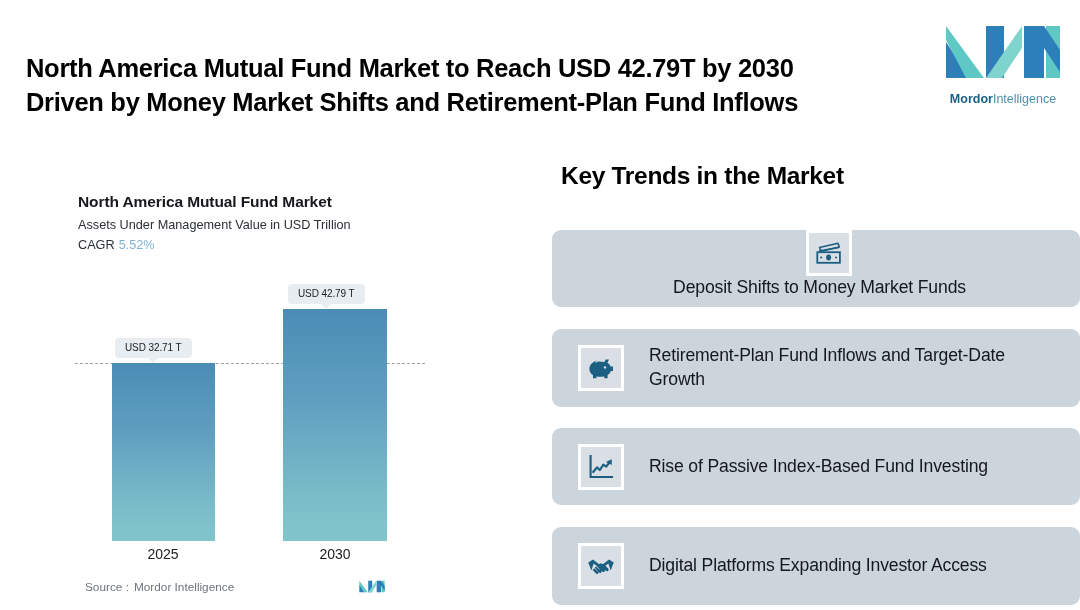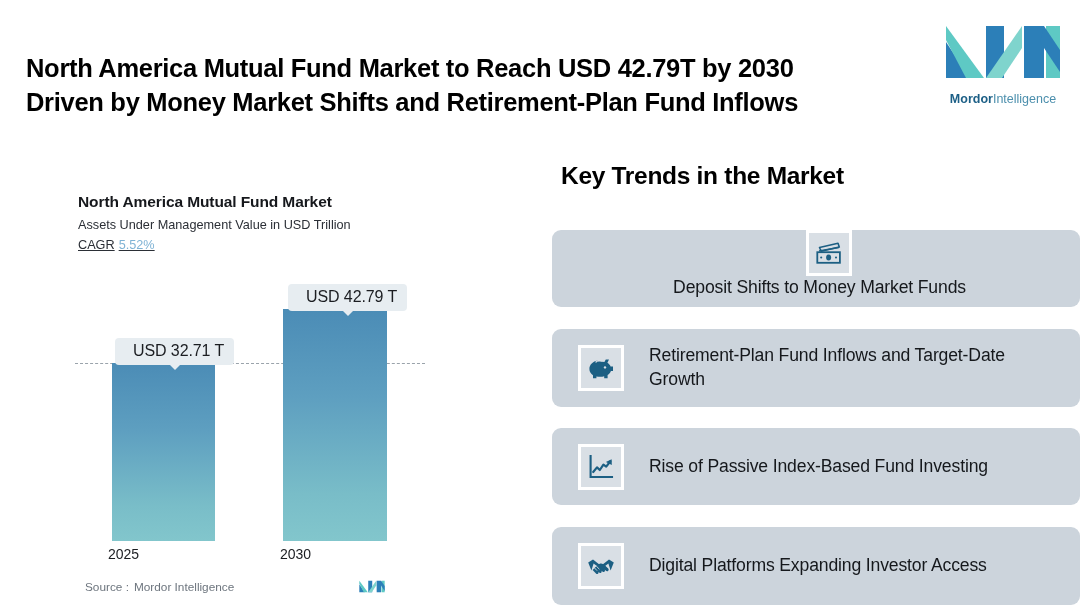--- a/index.html
+++ b/index.html
@@ -75,21 +75,20 @@
     top: 68px;
     font-size: 12.7px;
     color: #2b2f36;
   }
   #chart-cagr {
     position: absolute;
     left: 78px;
     top: 88px;
     font-size: 12.7px;
     color: #2b2f36;
-    text-decoration: underline;
   }
   #chart-cagr .cagr-value {
     color: #7fb3d5;
     margin-left: 4px;
   }
 
   #plot-area {
     position: absolute;
     left: 0;
     top: 0;
@@ -110,22 +109,22 @@
     top: 213px;
     width: 350px;
     height: 0;
     border-top: 1.4px dashed #9aa3ab;
   }
 
   .value-badge {
     position: absolute;
     background: #e7edf1;
     border-radius: 4px;
-    padding: 4px 10px 5px 18px;
-    font-size: 16px;
+    padding: 4px 10px 5px 10px;
+    font-size: 10px;
     color: #1b1d21;
     white-space: nowrap;
     letter-spacing: -0.1px;
   }
   .value-badge::after {
     content: "";
     position: absolute;
     left: 50%;
     bottom: -5px;
     margin-left: -5px;
@@ -135,20 +134,21 @@
     border-right: 5px solid transparent;
     border-top: 5px solid #e7edf1;
   }
   #badge-2025 { left: 115px; top: 188px; }
   #badge-2030 { left: 288px; top: 134px; }
 
   .axis-label {
     position: absolute;
     top: 396px;
     width: 110px;
+    text-align: center;
     font-size: 14px;
     color: #1b1d21;
   }
   #axis-2025 { left: 108px; }
   #axis-2030 { left: 280px; }
 
   #chart-source {
     position: absolute;
     left: 85px;
     top: 430px;

